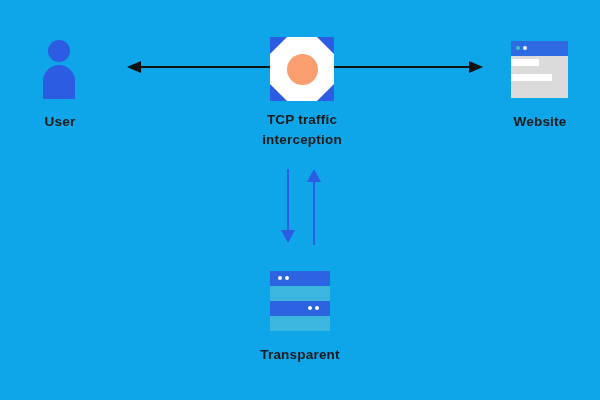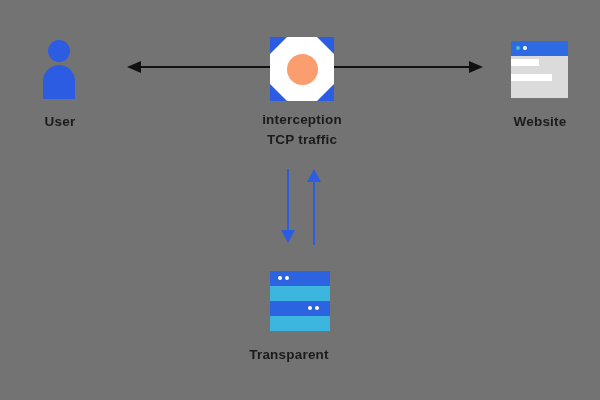--- a/index.html
+++ b/index.html
@@ -5,21 +5,21 @@
   html, body {
     margin: 0;
     padding: 0;
     background: #ffffff;
     font-family: "Liberation Sans", "DejaVu Sans", sans-serif;
   }
   .canvas {
     position: relative;
     width: 600px;
     height: 400px;
-    background: #737373;
+    background: #0ea5e9;
     overflow: hidden;
   }
 
   
   .node-label {
     position: absolute;
     width: 130px;
     text-align: center;
     font-size: 13.5px;
     font-weight: 600;
@@ -147,22 +147,22 @@
 
   <div>
     <div class="target-box">
       <div class="corner tl"></div>
       <div class="corner tr"></div>
       <div class="corner bl"></div>
       <div class="corner br"></div>
       <div class="target-dot"></div>
     </div>
     <div class="node-label" style="left: 237px; top: 110px;">
+      <div>TCP traffic</div>
       <div>interception</div>
-      <div>TCP traffic</div>
     </div>
   </div>
 
   <div>
     <div class="browser">
       <div class="browser-header">
         <div class="browser-dot d1"></div>
         <div class="browser-dot d2"></div>
       </div>
       <div class="browser-body">
@@ -189,18 +189,18 @@
         <div class="server-dot a"></div>
         <div class="server-dot b"></div>
       </div>
       <div class="server-stripe s2"></div>
       <div class="server-stripe s3">
         <div class="server-dot c"></div>
         <div class="server-dot d"></div>
       </div>
       <div class="server-stripe s4"></div>
     </div>
-    <div class="node-label" style="left: 224px; top: 344px; line-height: 21px;">
+    <div class="node-label" style="left: 235px; top: 344px; line-height: 21px;">
       <div>Transparent</div>
     </div>
   </div>
 
 </div>
 
 </body></html>

